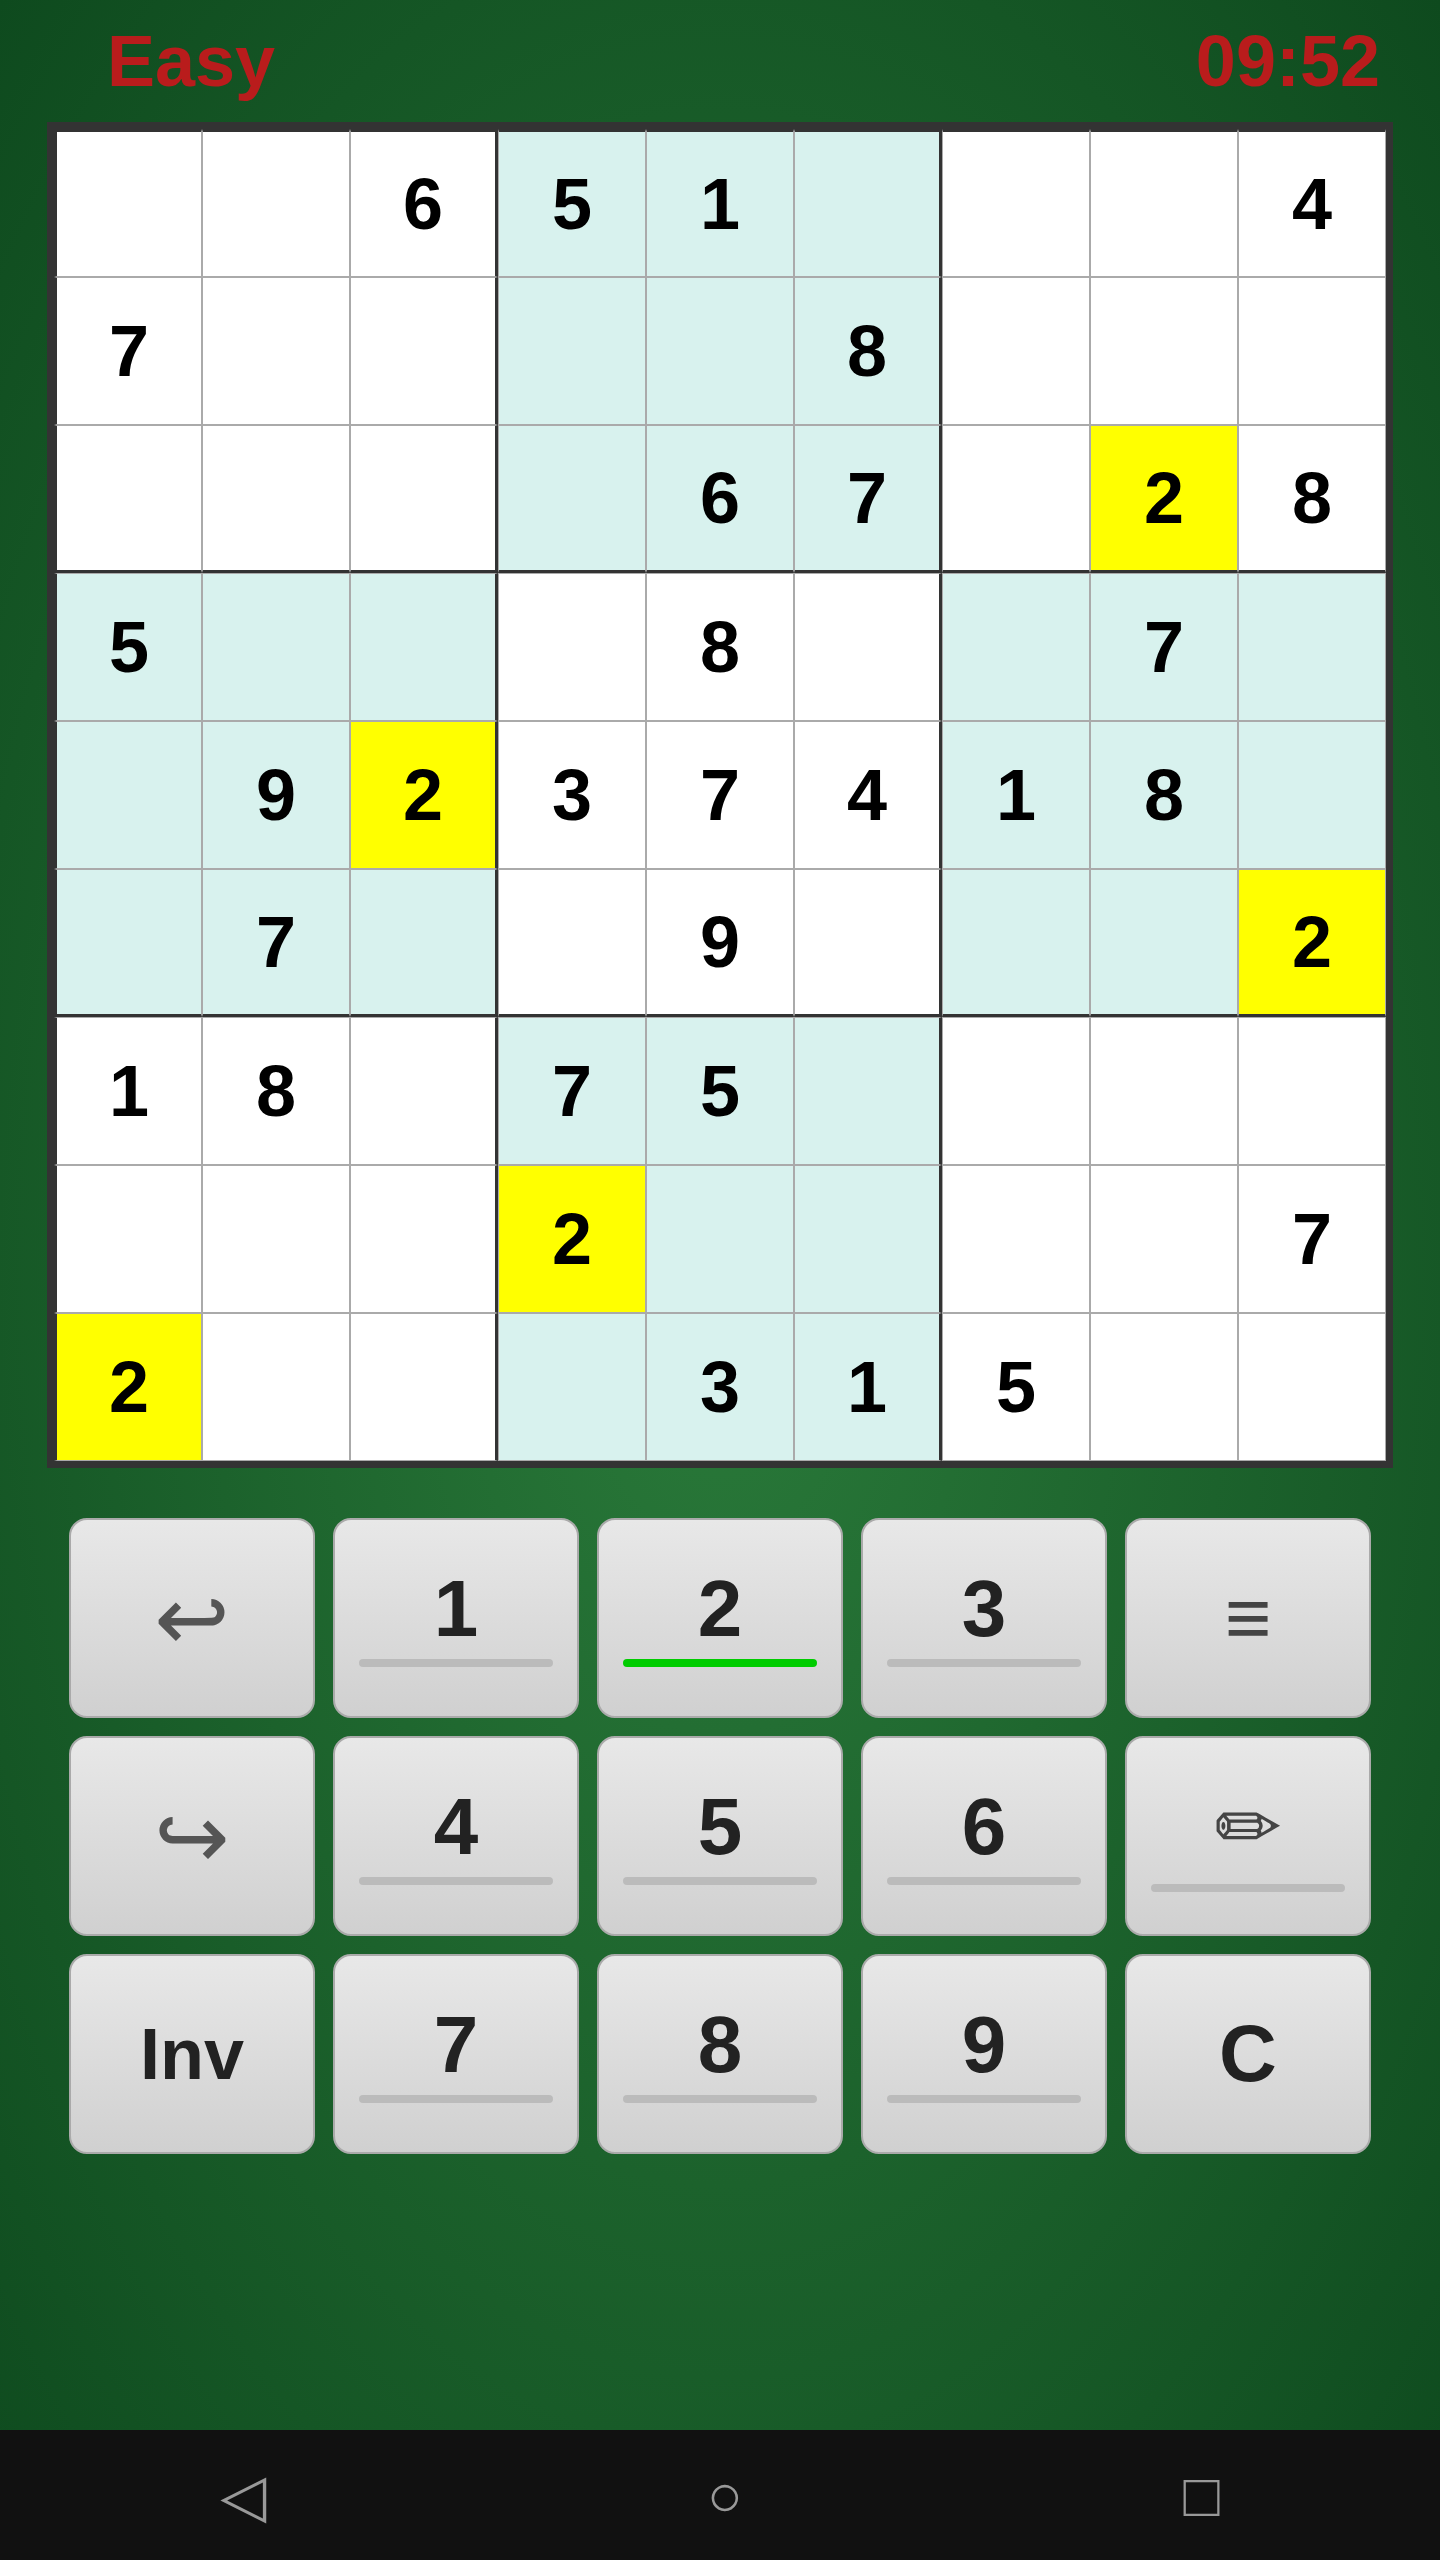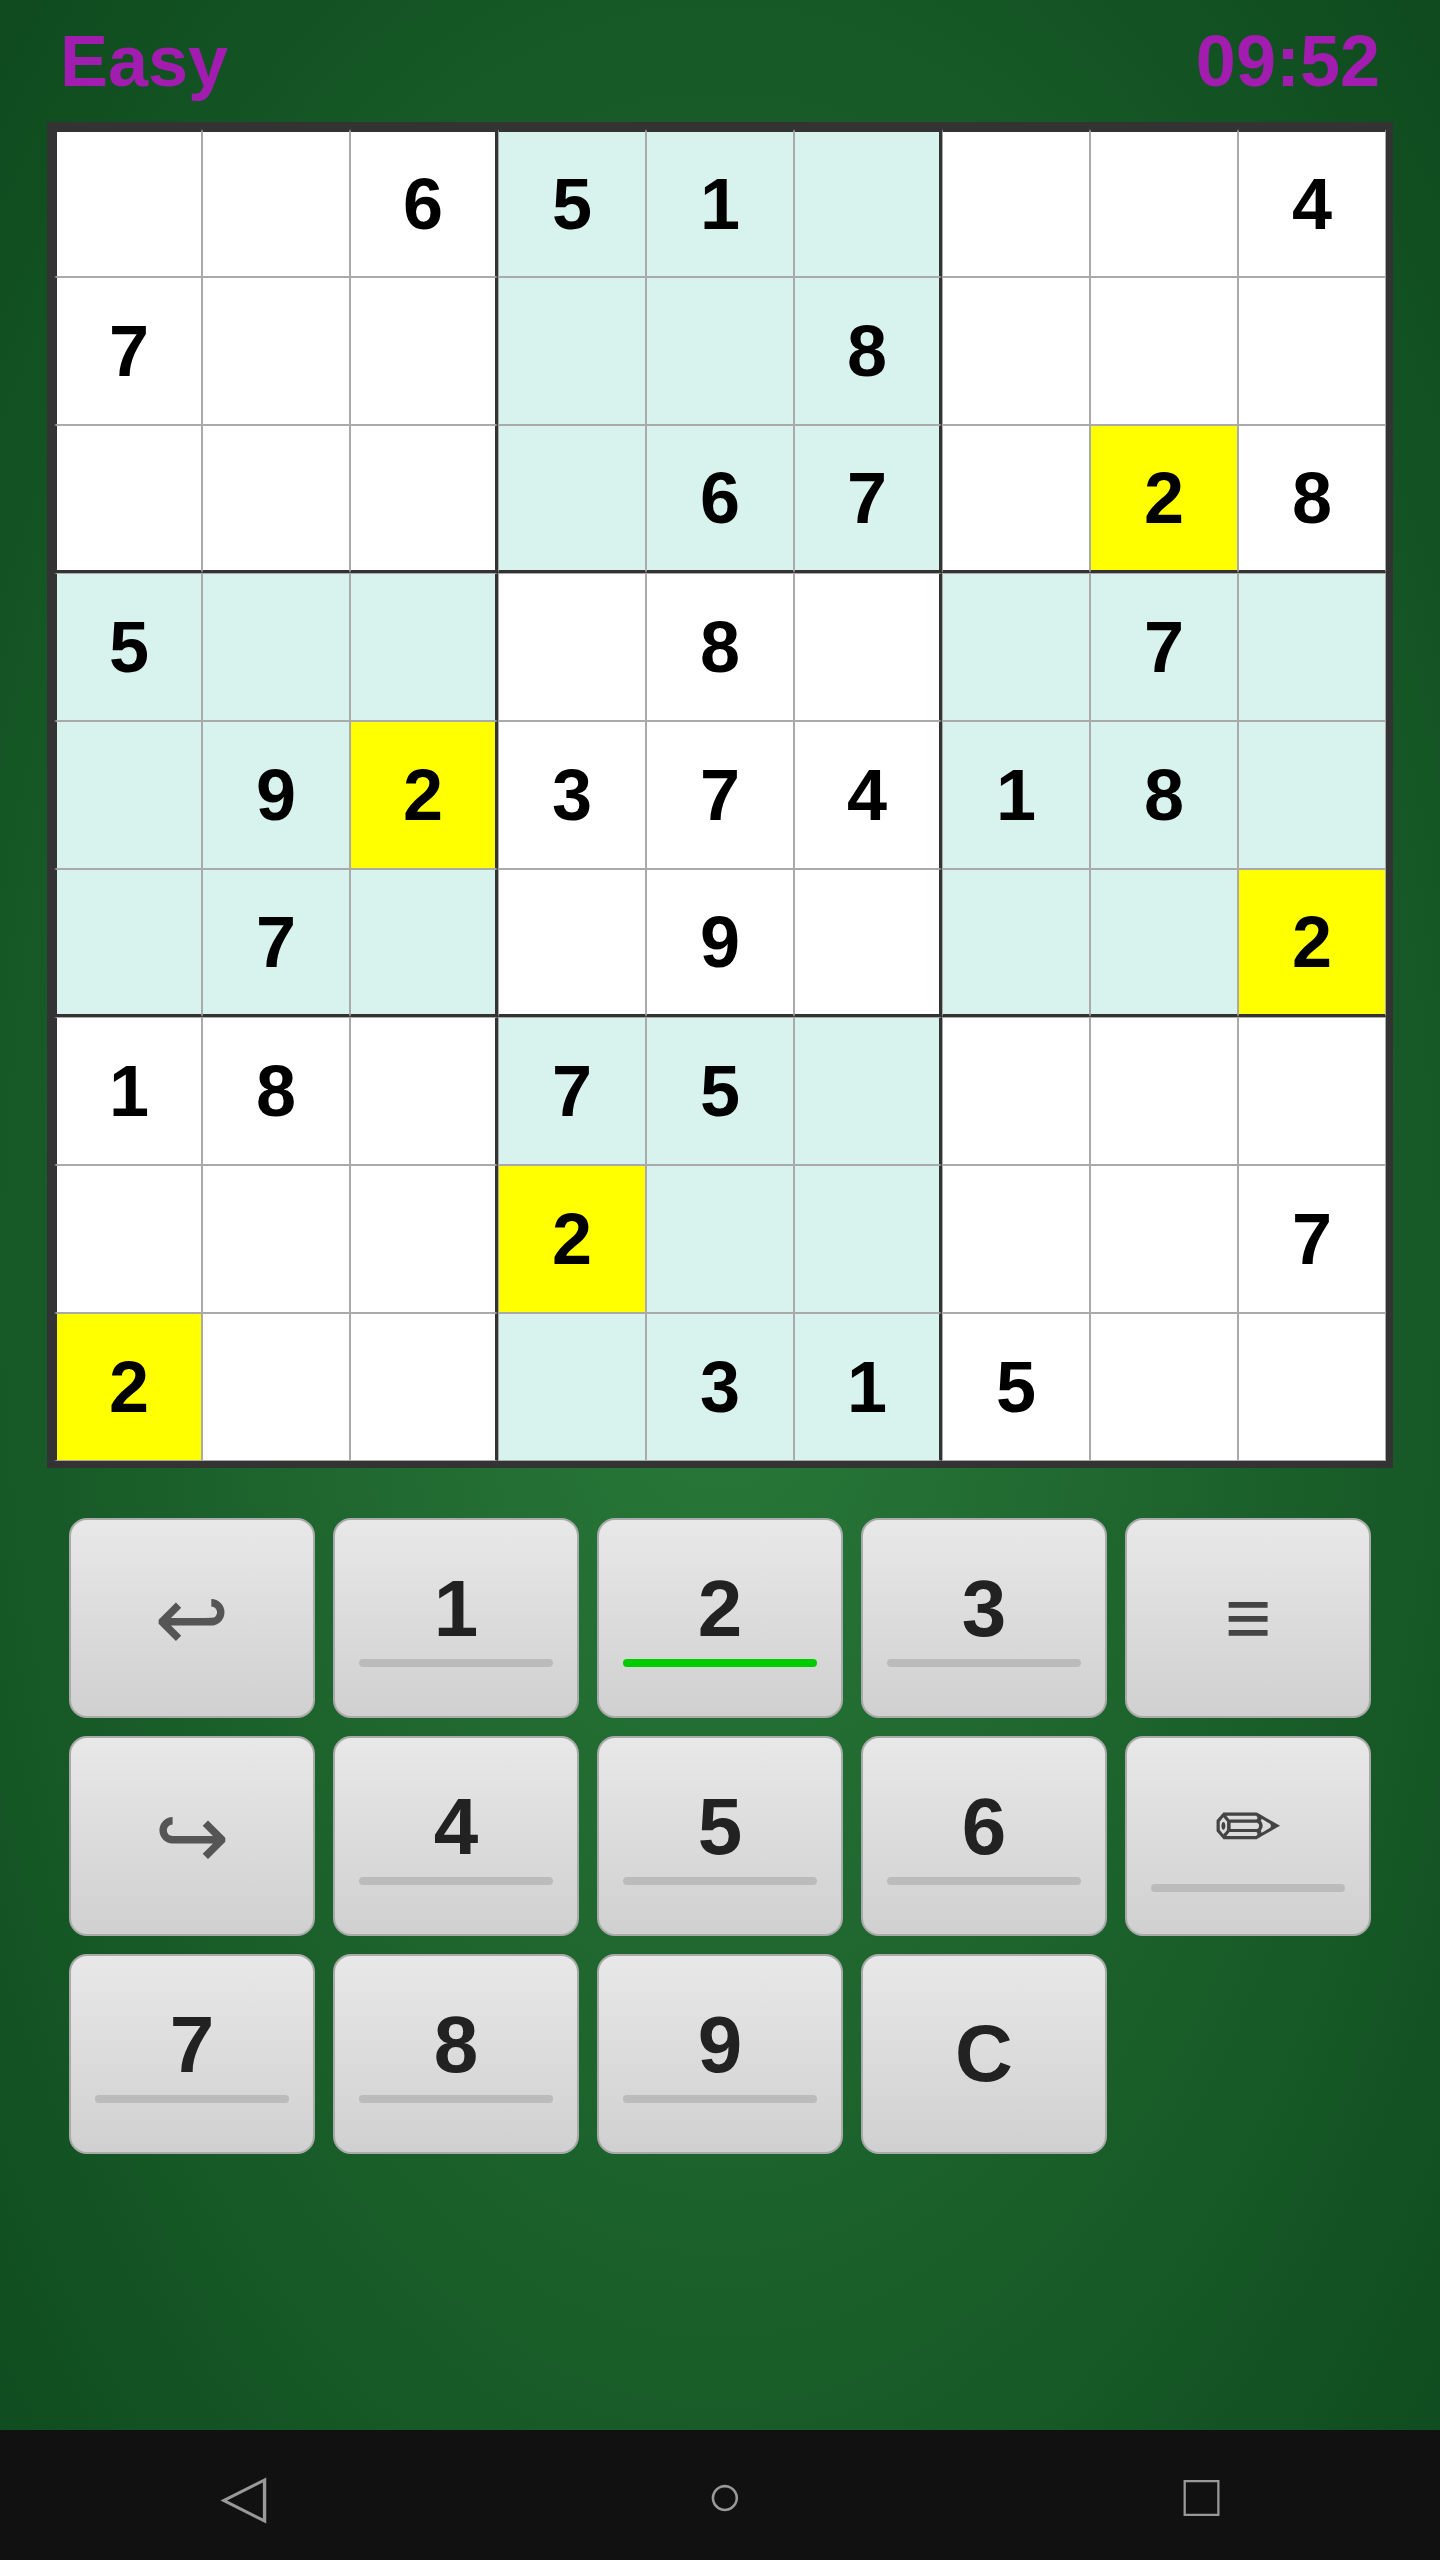--- a/index.html
+++ b/index.html
@@ -18,23 +18,24 @@
     
     .header {
       width: 100%;
       padding: 20px 60px 10px 60px;
       display: flex;
       justify-content: space-between;
       align-items: center;
     }
 
     .header-text {
-      color: #a21caf;
+      color: #b91c1c;
       font-size: 72px;
       font-weight: bold;
+      margin-left: 47px;
     }
 
     
     .board-container {
       background: white;
       border: 4px solid #333;
       margin-top: 10px;
     }
 
     .sudoku-board {
@@ -262,20 +263,23 @@
       <div class="key-bar key-bar-gray"></div>
     </div>
     <div class="key-btn">
       <span class="key-label">6</span>
       <div class="key-bar key-bar-gray"></div>
     </div>
     <div class="key-btn">
       <span class="pencil-icon" style="font-size: 80px; color: rgb(68, 68, 68);">✏</span>
       <div class="key-bar key-bar-gray"></div>
     </div>
+    <div class="key-btn inv-btn">
+      <span class="key-label">Inv</span>
+    </div>
     <div class="key-btn">
       <span class="key-label">7</span>
       <div class="key-bar key-bar-gray"></div>
     </div>
     <div class="key-btn">
       <span class="key-label">8</span>
       <div class="key-bar key-bar-gray"></div>
     </div>
     <div class="key-btn">
       <span class="key-label">9</span>

